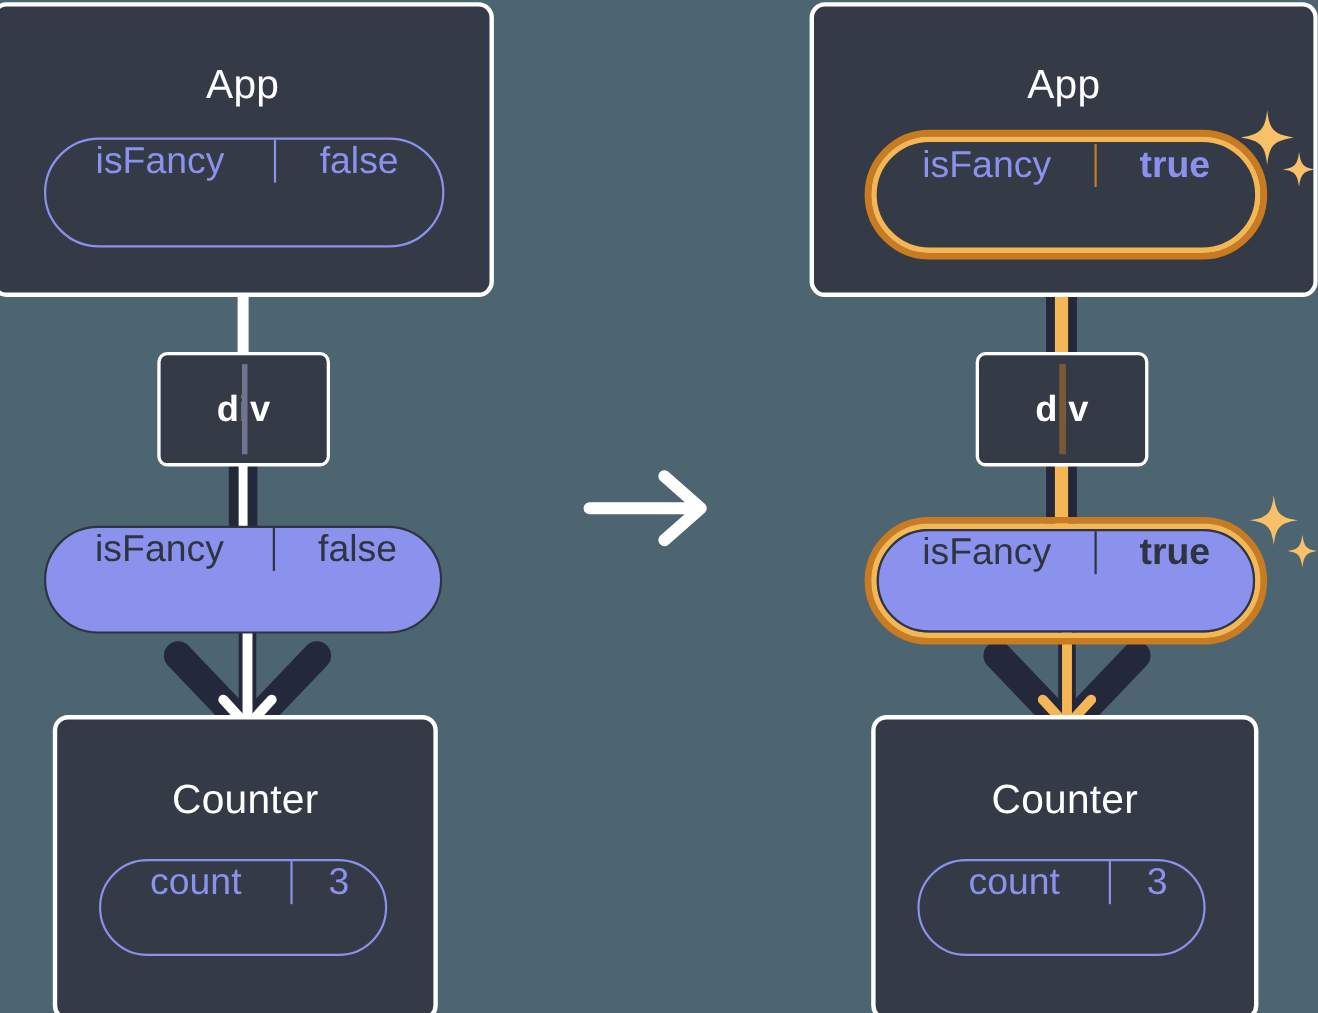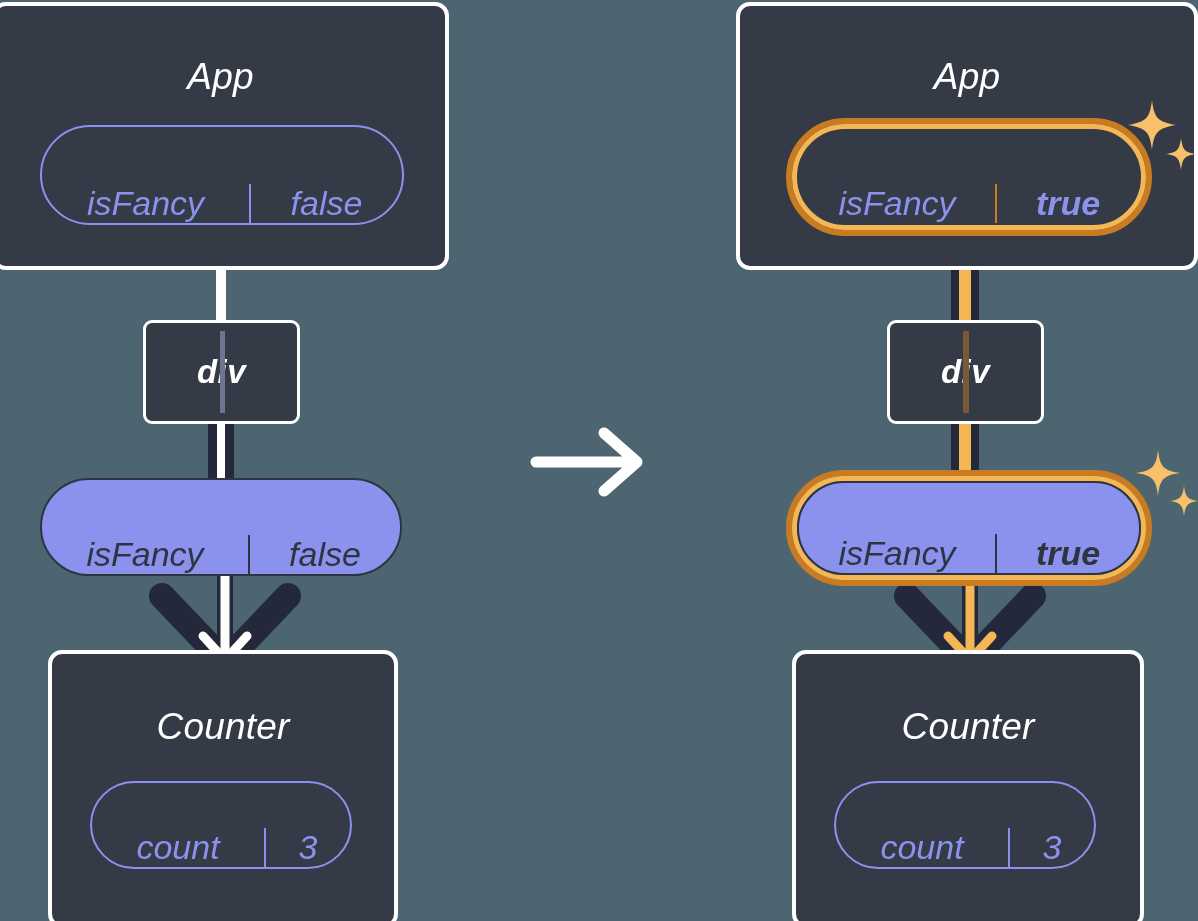--- a/index.html
+++ b/index.html
@@ -11,21 +11,20 @@
     height: 921px;
     background: #4c6570;
     font-family: "Liberation Sans", sans-serif;
     overflow: hidden;
     position: relative;
   }
 
   .stage {
     position: absolute;
     inset: 0;
-    font-style: italic;
   }
 
   
   .node-box {
     position: absolute;
     background: #343a46;
     border: 4px solid #ffffff;
     border-radius: 14px;
     box-sizing: border-box;
     z-index: 5;
@@ -54,21 +53,21 @@
     font-weight: 700;
     letter-spacing: 0.4px;
     position: relative;
     z-index: 3;
   }
 
   
   .pill {
     position: absolute;
     display: flex;
-    align-items: flex-end;
+    align-items: flex-start;
     box-sizing: border-box;
     border-radius: 999px;
     z-index: 8;
   }
   .pill-cell {
     display: flex;
     align-items: center;
     justify-content: center;
     box-sizing: border-box;
     white-space: nowrap;

